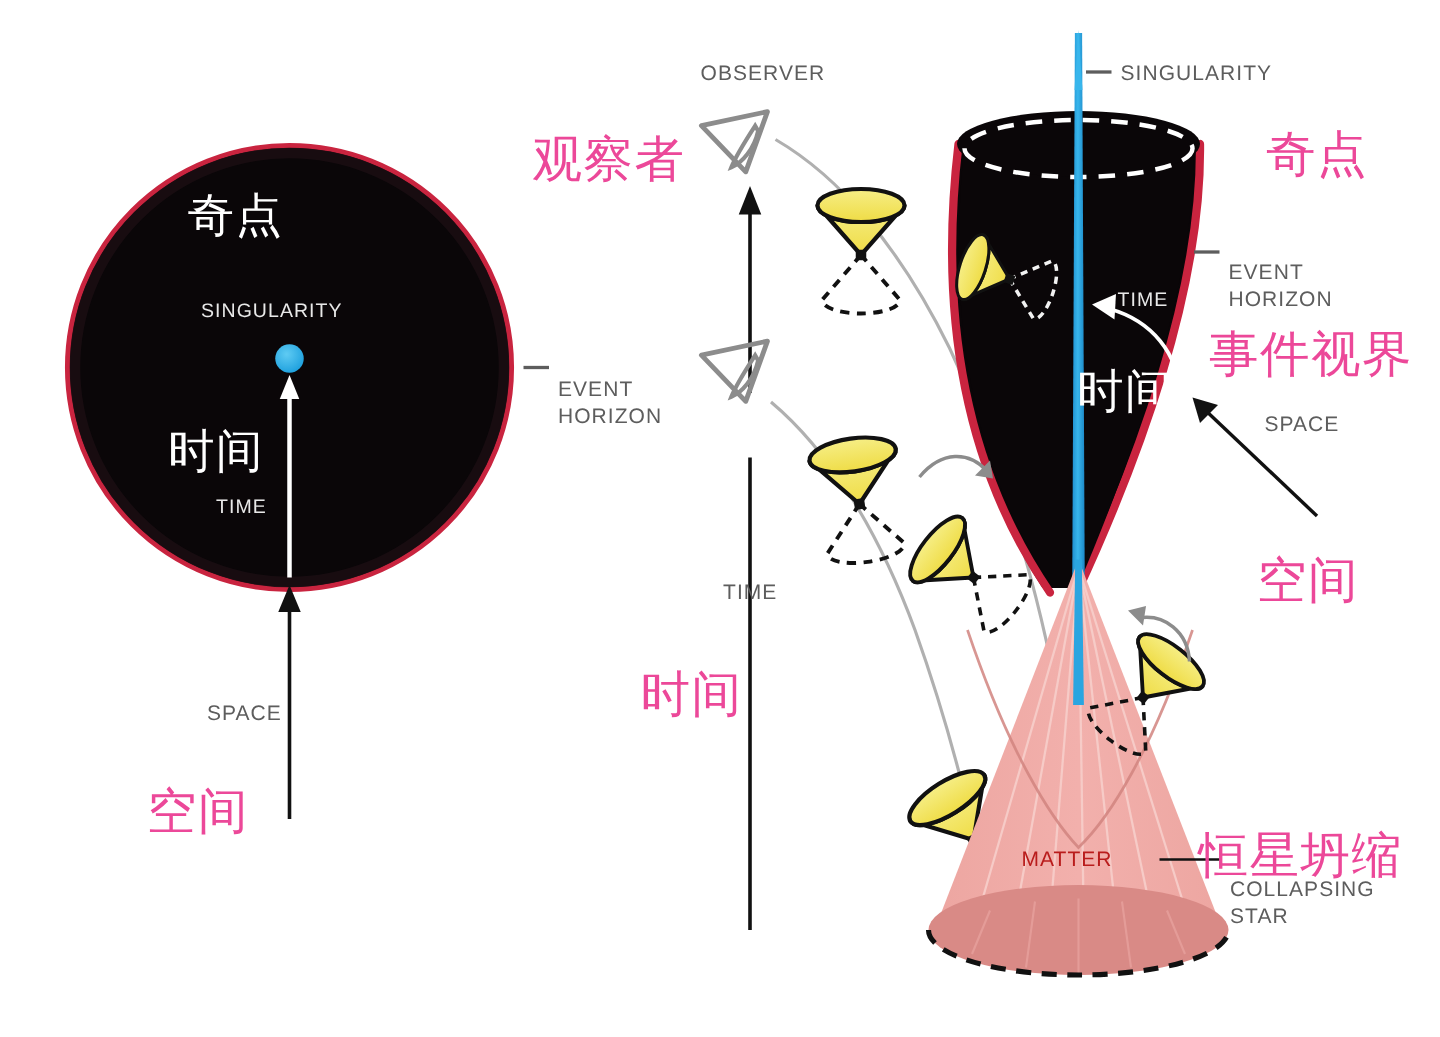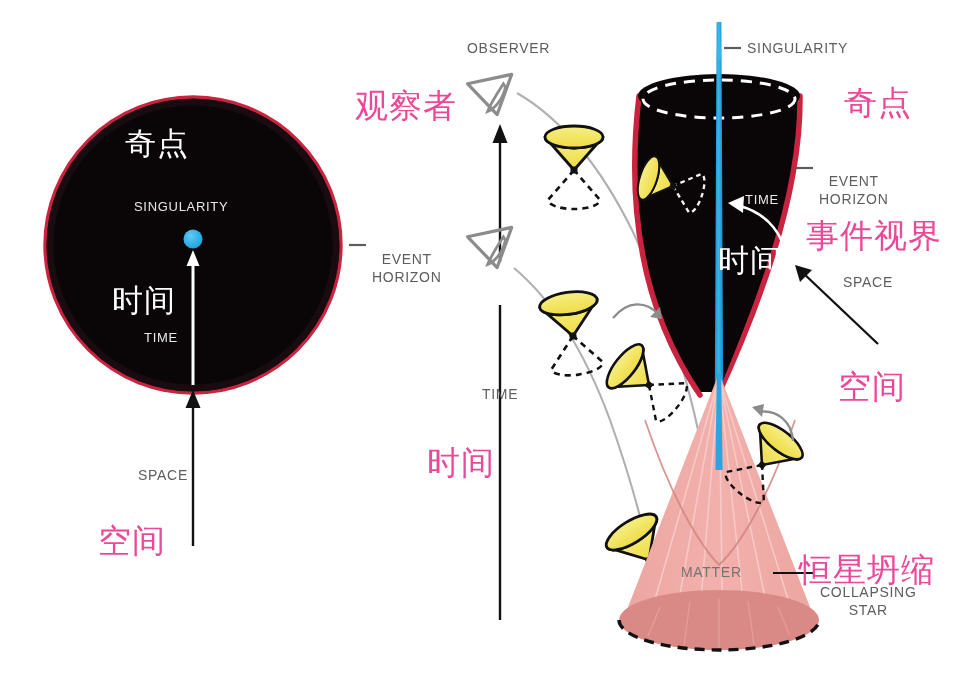--- a/index.html
+++ b/index.html
@@ -27,21 +27,20 @@
   .lbl {
     position: absolute;
     white-space: nowrap;
     line-height: 1.12;
   }
   .lbl-en {
     font-size: 14px;
     letter-spacing: 0.7px;
     color: #5d5d5d;
     font-weight: 400;
-    text-align: center;
   }
   .lbl-en-w {
     font-size: 13px;
     letter-spacing: 0.7px;
     color: #e8e8e8;
     font-weight: 400;
   }
   .lbl-cn {
     font-size: 33px;
     color: #ec4899;
@@ -268,21 +267,21 @@
   <div class="lbl lbl-cn" style="left:844px; top:56px;">奇点</div>
   <div class="lbl lbl-en two-line" style="left:819px; top:154px;">
     <div>EVENT</div>
     <div>HORIZON</div>
   </div>
   <div class="lbl lbl-cn" style="left:806px; top:189px;text-align:center;">事件视界</div>
   <div class="lbl lbl-en-w" style="left:745px; top:193px;">TIME</div>
   <div class="lbl lbl-cn-w" style="left:718px; top:244px;">时间</div>
   <div class="lbl lbl-en" style="left:843px; top:275px;">SPACE</div>
   <div class="lbl lbl-cn" style="left:838px; top:340px;">空间</div>
-  <div class="lbl lbl-en" style="left:681px; top:565px; color:#737373;">MATTER</div>
+  <div class="lbl lbl-en" style="left:681px; top:565px; color:#b91c1c;">MATTER</div>
   <div class="lbl lbl-en two-line" style="left:820px; top:565px;">
     <div>COLLAPSING</div>
     <div>STAR</div>
   </div>
   <div class="lbl lbl-cn" style="left:799px; top:523px;">恒星坍缩</div>
 
 
 </div>
 
 </body></html>

